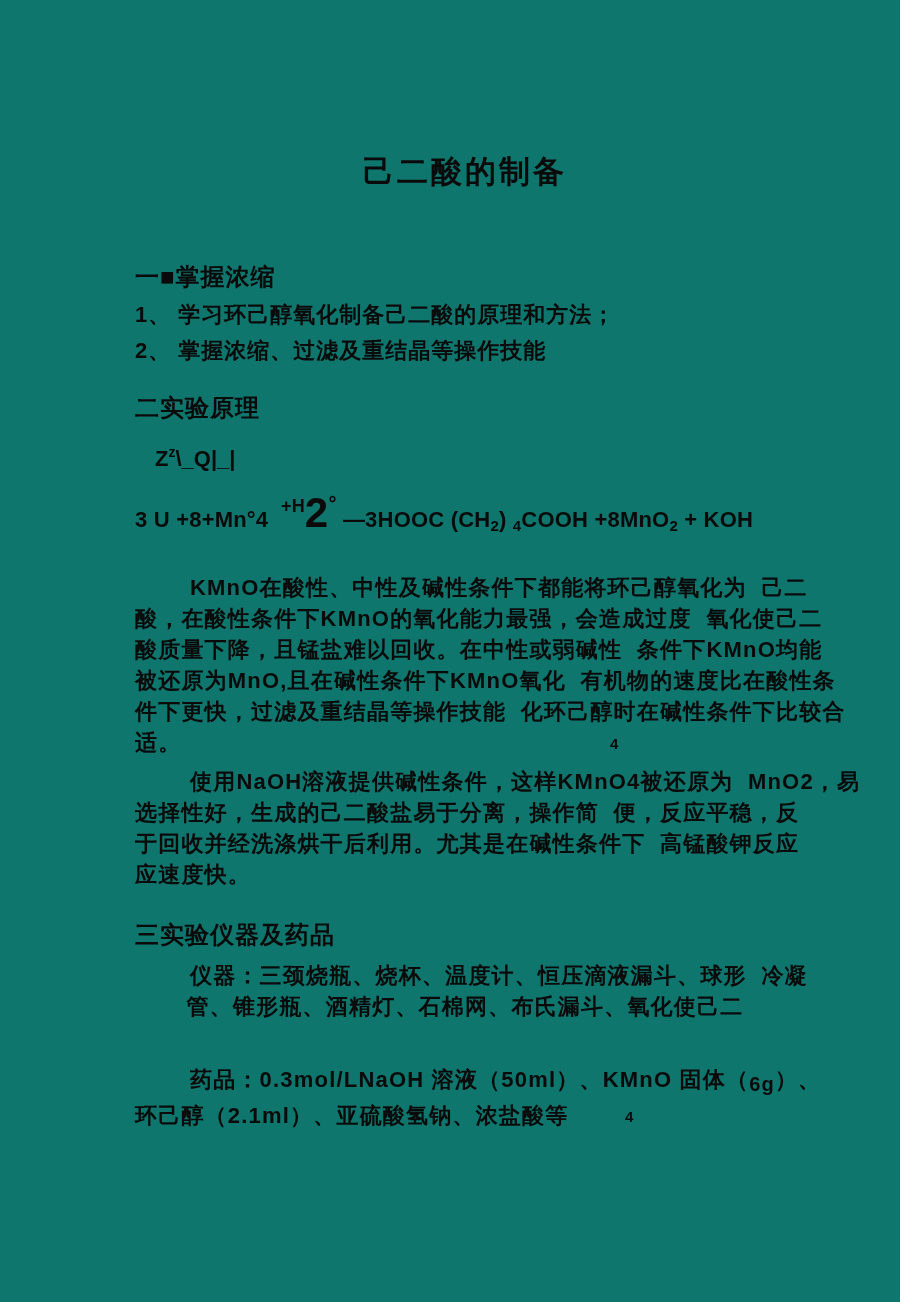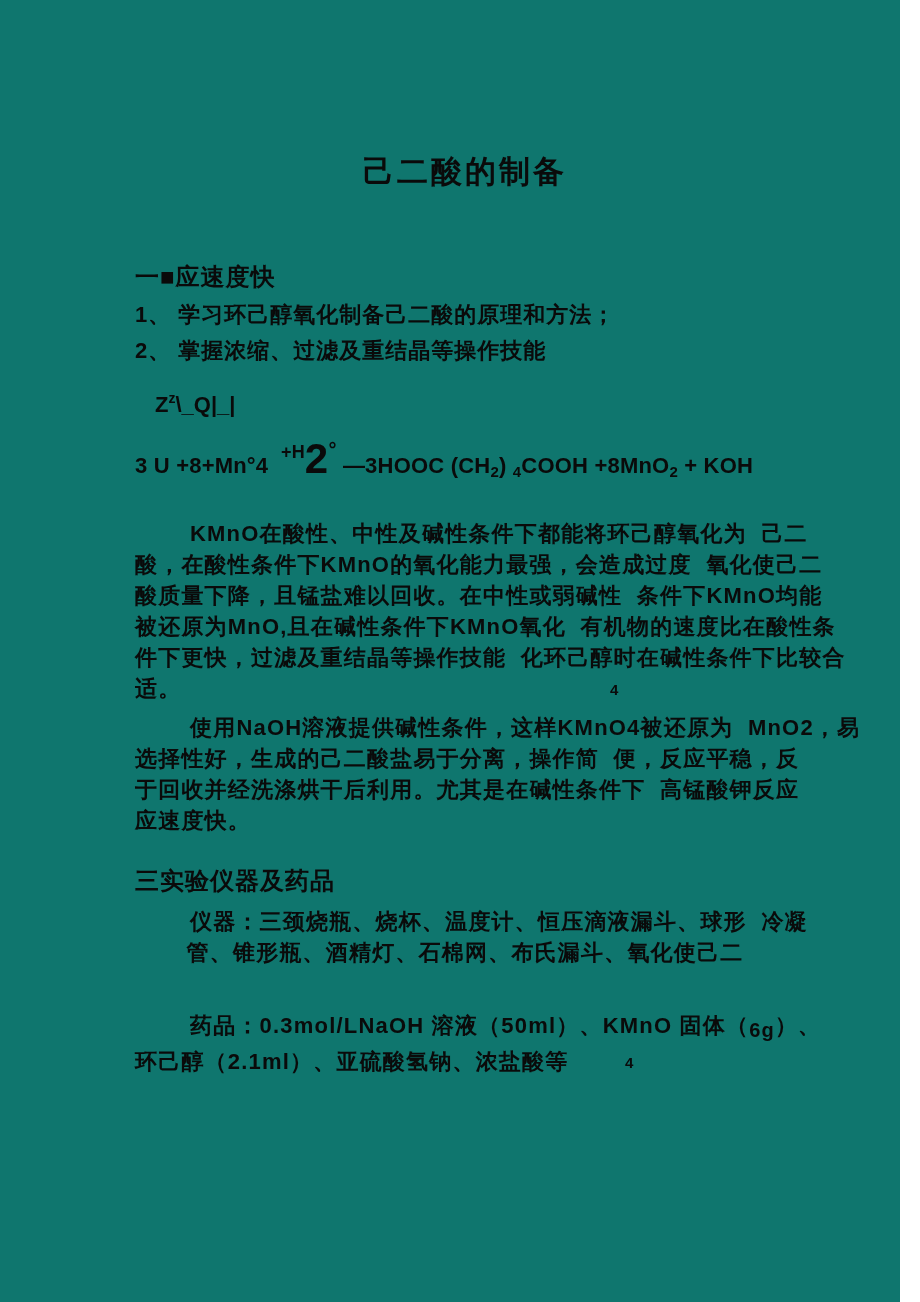--- a/index.html
+++ b/index.html
@@ -85,24 +85,25 @@
   .fs-chem { left: 490px; }
 </style>
 </head>
 <body>
 
 <div class="page">
   <div class="content">
 
     <h1 class="doc-title">己二酸的制备</h1>
 
-    <h2 class="sec-heading h-purpose">一■应速度快</h2>
+    <h2 class="sec-heading h-purpose">一■掌握浓缩</h2>
     <div class="body-line list-line mt-items">1、 学习环己醇氧化制备己二酸的原理和方法；</div>
     <div class="body-line list-line">2、 掌握浓缩、过滤及重结晶等操作技能</div>
 
+    <h2 class="sec-heading h-principle">二实验原理</h2>
 
     <div class="scribble mt-scribble"><span>Z</span><span class="scr-sup">z</span><span>\_Q|_|</span></div>
 
     <div class="formula mt-formula"><span>3 U </span><span>+8+</span><span>Mn°4  </span><span class="supH">+H</span><span class="big2">2</span><span class="deg">°</span><span> —3HOOC (CH</span><span class="sub">2</span><span>) </span><span class="sub">4</span><span>COOH +8MnO</span><span class="sub">2</span><span> + KOH</span></div>
 
     <div class="mt-p1">
       <div class="body-line indent">KMnO在酸性、中性及碱性条件下都能将环己醇氧化为  己二</div>
       <div class="body-line">酸，在酸性条件下KMnO的氧化能力最强，会造成过度  氧化使己二</div>
       <div class="body-line">酸质量下降，且锰盐难以回收。在中性或弱碱性  条件下KMnO均能</div>
       <div class="body-line">被还原为MnO,且在碱性条件下KMnO氧化  有机物的速度比在酸性条</div>

